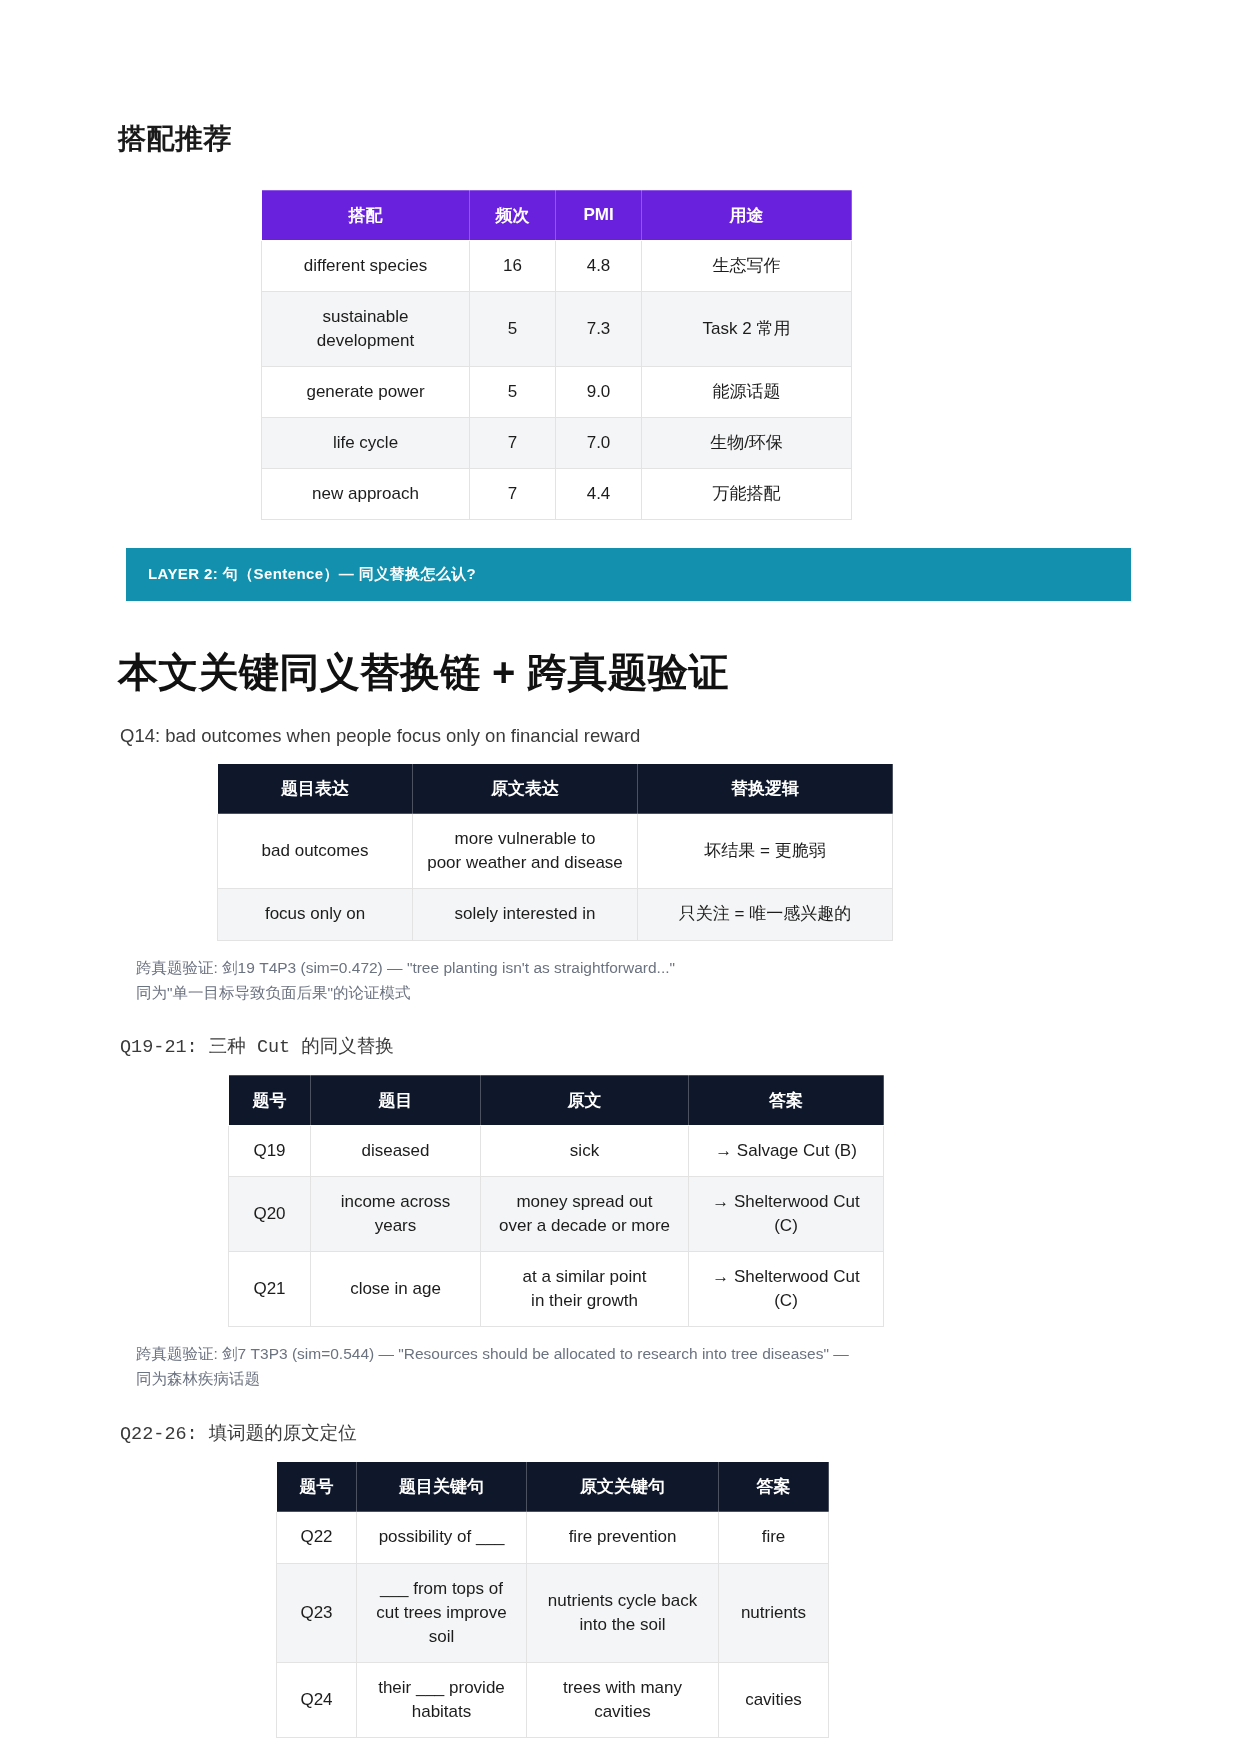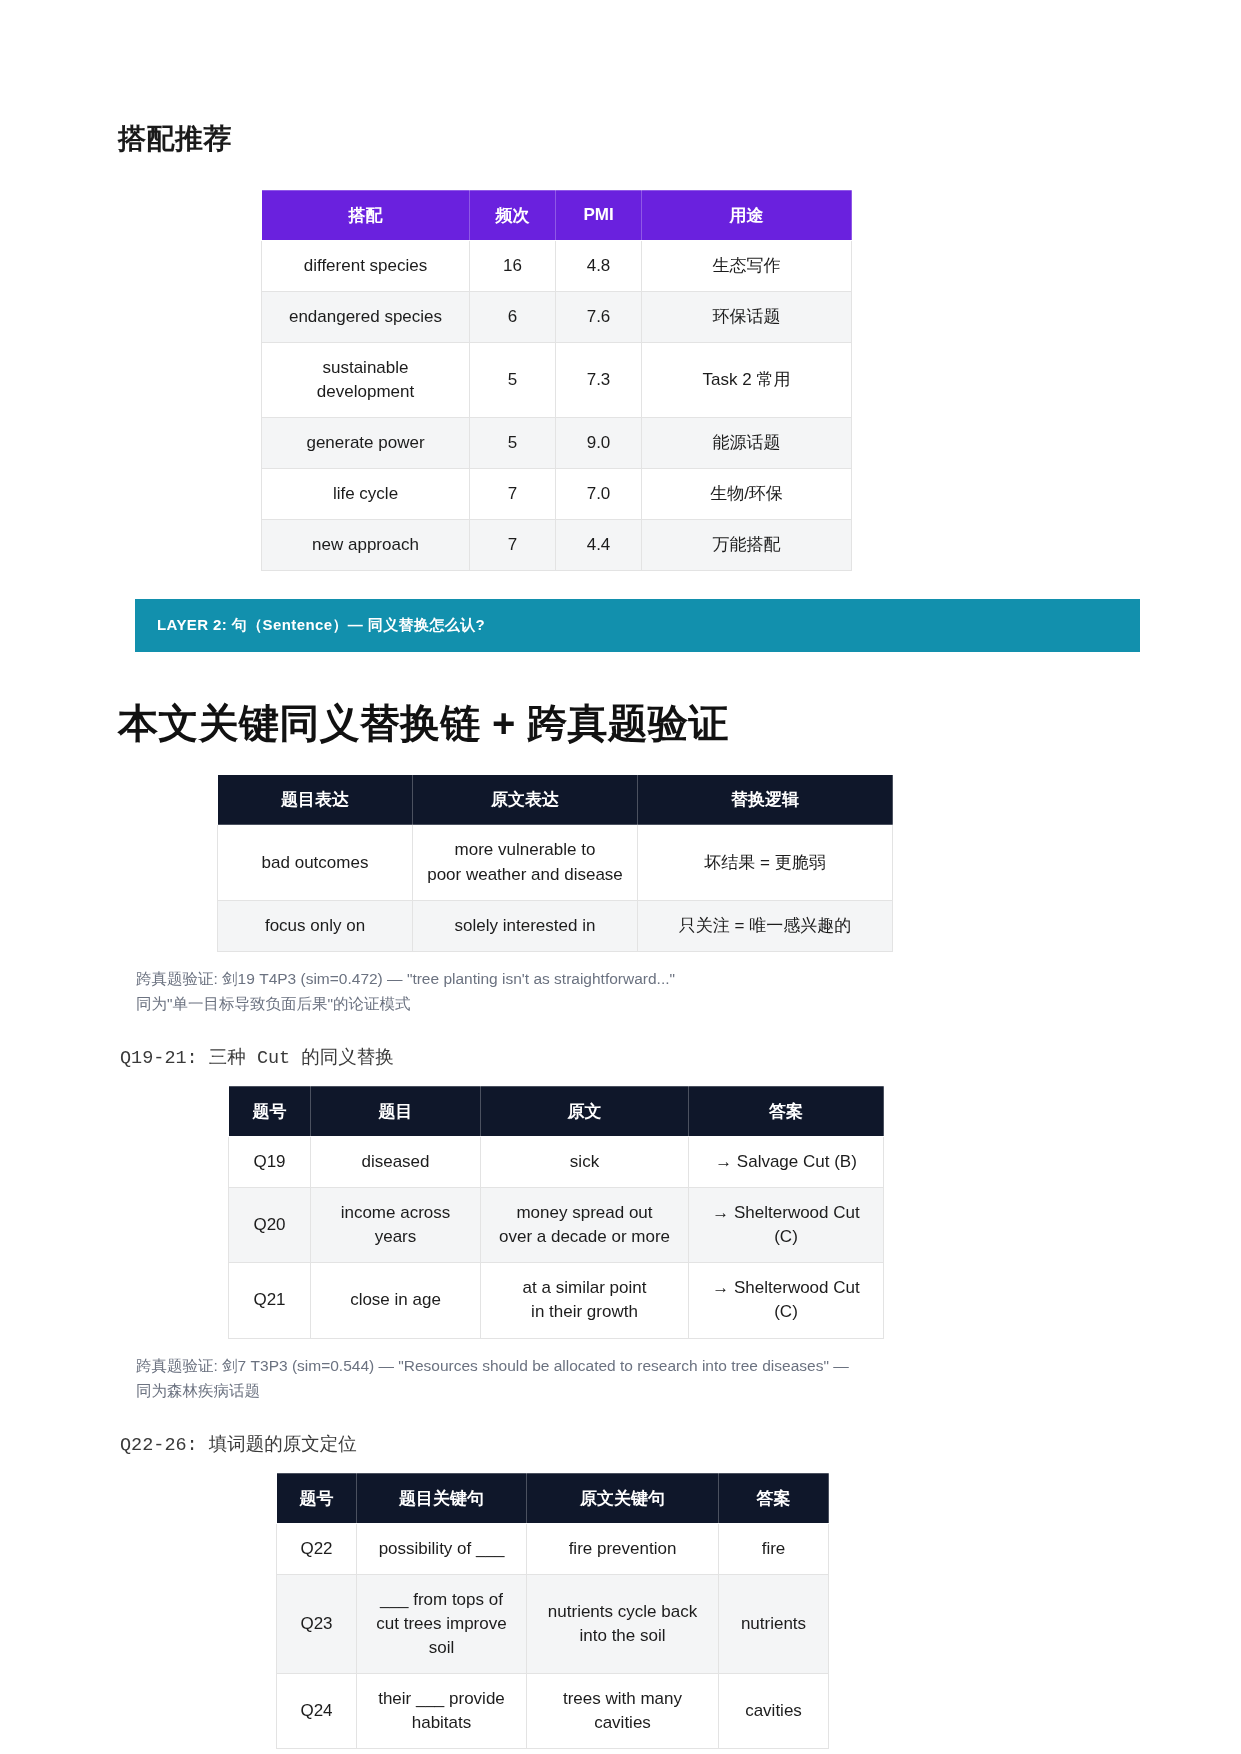--- a/index.html
+++ b/index.html
@@ -48,21 +48,21 @@
   }
 
   
   .layer-banner {
     background: #1290ad;
     color: #ffffff;
     font-size: 15px;
     font-weight: bold;
     letter-spacing: 0.4px;
     padding: 17px 0 17px 22px;
-    margin: 28px 0 0 17px;
+    margin: 28px 0 0 8px;
     width: 1005px;
     box-sizing: border-box;
   }
 
   
   table.grid {
     border-collapse: collapse;
     font-size: 17px;
     table-layout: fixed;
     background: #fff;
@@ -135,26 +135,20 @@
       </tr>
     </thead>
     <tbody>
       <tr>
         <td>different species</td>
         <td>16</td>
         <td>4.8</td>
         <td>生态写作</td>
       </tr>
       <tr>
-        <td>endangered species</td>
-        <td>6</td>
-        <td>7.6</td>
-        <td>环保话题</td>
-      </tr>
-      <tr>
         <td>sustainable development</td>
         <td>5</td>
         <td>7.3</td>
         <td>Task 2 常用</td>
       </tr>
       <tr>
         <td>generate power</td>
         <td>5</td>
         <td>9.0</td>
         <td>能源话题</td>
@@ -171,20 +165,21 @@
         <td>4.4</td>
         <td>万能搭配</td>
       </tr>
     </tbody>
   </table>
 
   <div class="layer-banner">LAYER 2: 句（Sentence）— 同义替换怎么认?</div>
 
   <h2 class="h-major">本文关键同义替换链 + 跨真题验证</h2>
 
+  <div class="q-label">Q14: bad outcomes when people focus only on financial reward</div>
 
   <table class="grid t-teal t-q14">
     <colgroup>
         <col style="width:195px">
         <col style="width:225px">
         <col style="width:255px">
       </colgroup>
     <thead>
       <tr>
         <th>题目表达</th>

